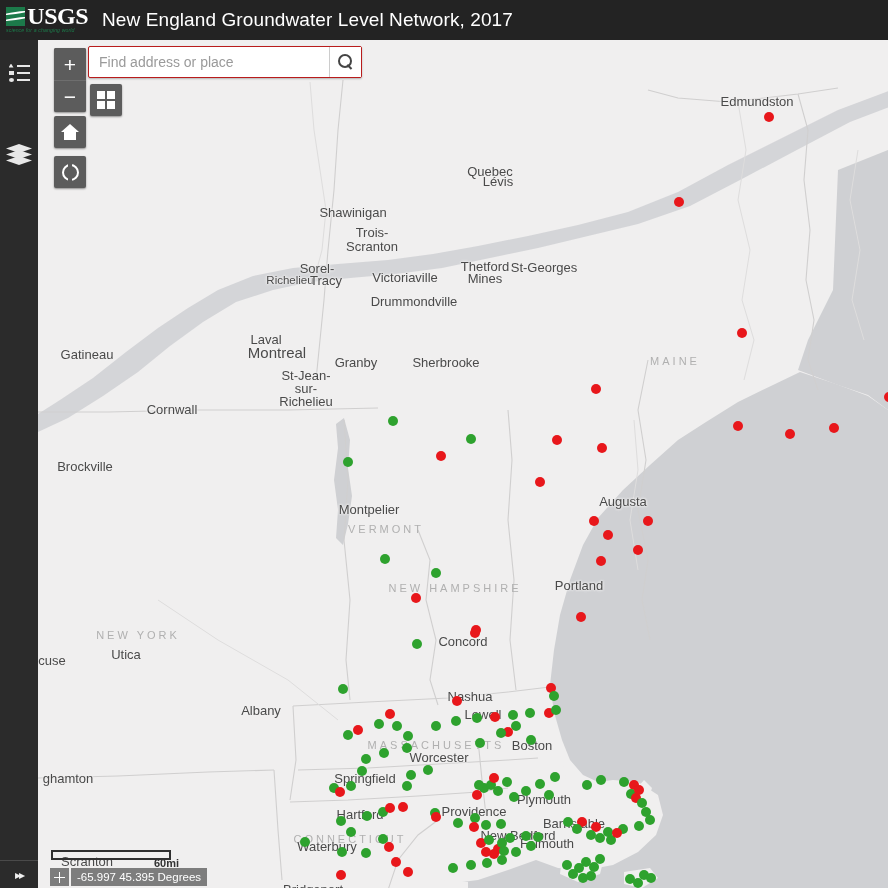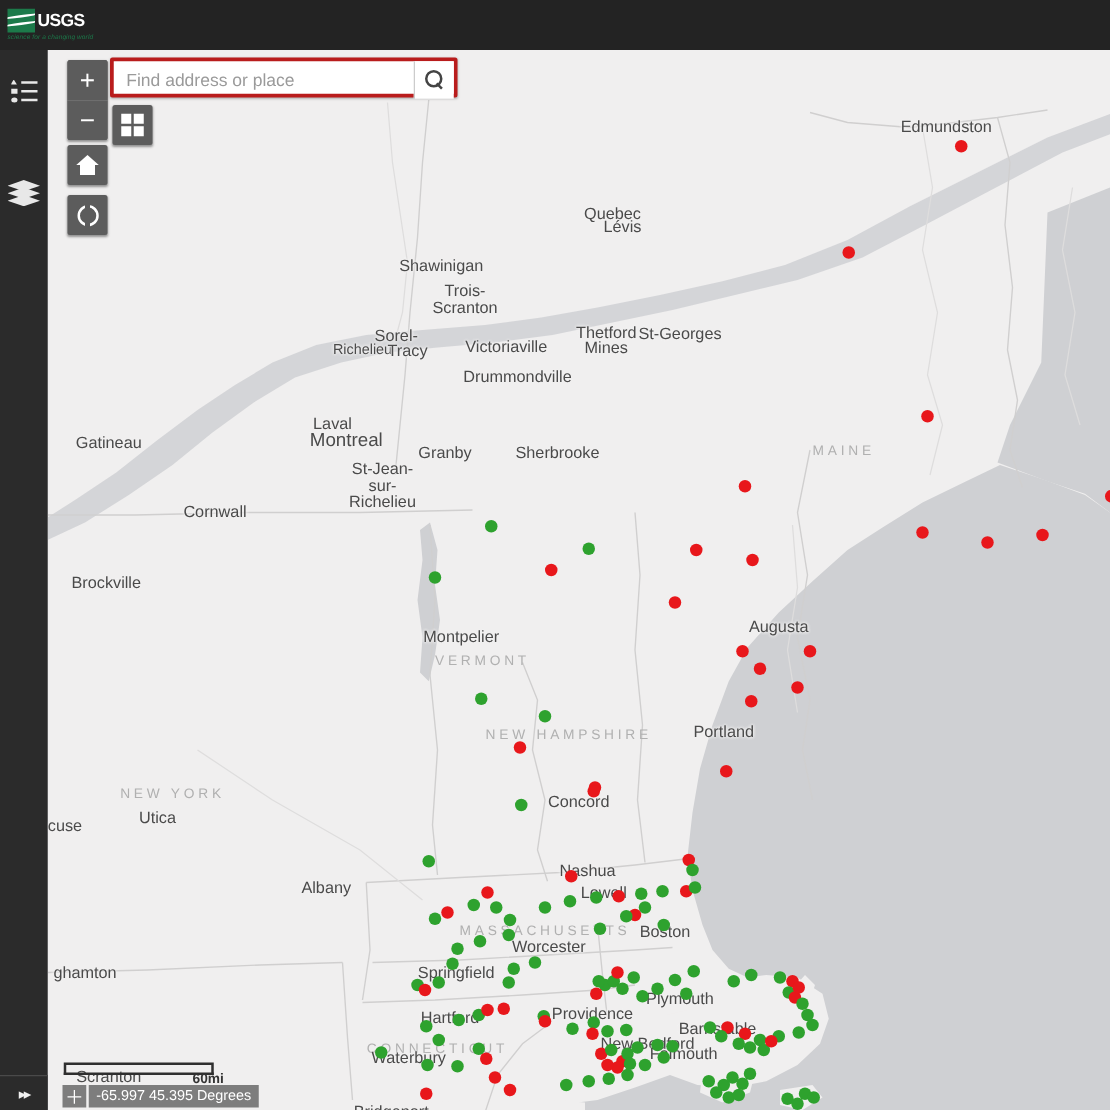--- a/index.html
+++ b/index.html
@@ -31,22 +31,22 @@
     position: relative; overflow: hidden;
   }
   #usgs-logo .wave::before,
   #usgs-logo .wave::after {
     content: ""; position: absolute; left: -3px; right: -3px; height: 2px;
     background: #ffffff; border-radius: 50%;
   }
   #usgs-logo .wave::before { top: 5px; transform: rotate(-8deg); }
   #usgs-logo .wave::after  { top: 11px; transform: rotate(-8deg); }
   #usgs-logo .word {
-    color: #ffffff; font-family: Liberation Sans, sans-serif;
-    font-weight: bold; font-size: 14px; letter-spacing: -0.5px; line-height: 19px;
+    color: #ffffff; font-family: Liberation Serif, serif;
+    font-weight: bold; font-size: 24px; letter-spacing: -0.5px; line-height: 19px;
   }
   #usgs-logo .tag {
     color: #1c7a4a; font-size: 5.2px; font-style: italic;
     letter-spacing: .1px; margin-top: 1px; white-space: nowrap;
   }
   #app-title {
     color: #ffffff; font-size: 19px; margin-left: 14px;
     white-space: nowrap; letter-spacing: .1px;
   }
 
@@ -166,21 +166,21 @@
   .grid-ico {
     width: 18px; height: 18px;
     display: grid; grid-template-columns: 8px 8px; grid-template-rows: 8px 8px; gap: 2px;
   }
   .grid-ico i { background: #ffffff; display: block; }
 
   
   #search-widget {
     position: absolute; left: 50px; top: 6px; z-index: 25;
     display: flex; height: 32px;
-    background: #ffffff; border: 3px solid #b91c1c; border-radius: 2px;
+    background: #ffffff; border: 1px solid #b91c1c; border-radius: 2px;
     box-shadow: 0 1px 2px rgba(0,0,0,.25);
   }
   #search-input {
     width: 240px; height: 30px; border: 0; outline: none;
     padding: 0 10px; font-size: 14px; color: #333333;
     font-family: "Liberation Sans", sans-serif; background: transparent;
   }
   #search-input::placeholder { color: #9a9a9a; }
   #search-btn {
     width: 32px; height: 30px; border-left: 1px solid #cccccc;
@@ -242,20 +242,21 @@
 <div id="app">
 
   <div id="header">
     <div id="usgs-logo">
       <div class="mark">
         <span class="wave"></span>
         <span class="word">USGS</span>
       </div>
       <div class="tag">science for a changing world</div>
     </div>
+    <div id="app-title">New England Groundwater Level Network, 2017</div>
   </div>
 
   <div id="left-rail">
     <div class="rail-btn legend">
       <span class="legend-ico">
         <span class="li r1">
             <i></i>
             <b></b>
           </span>
         <span class="li r2">

